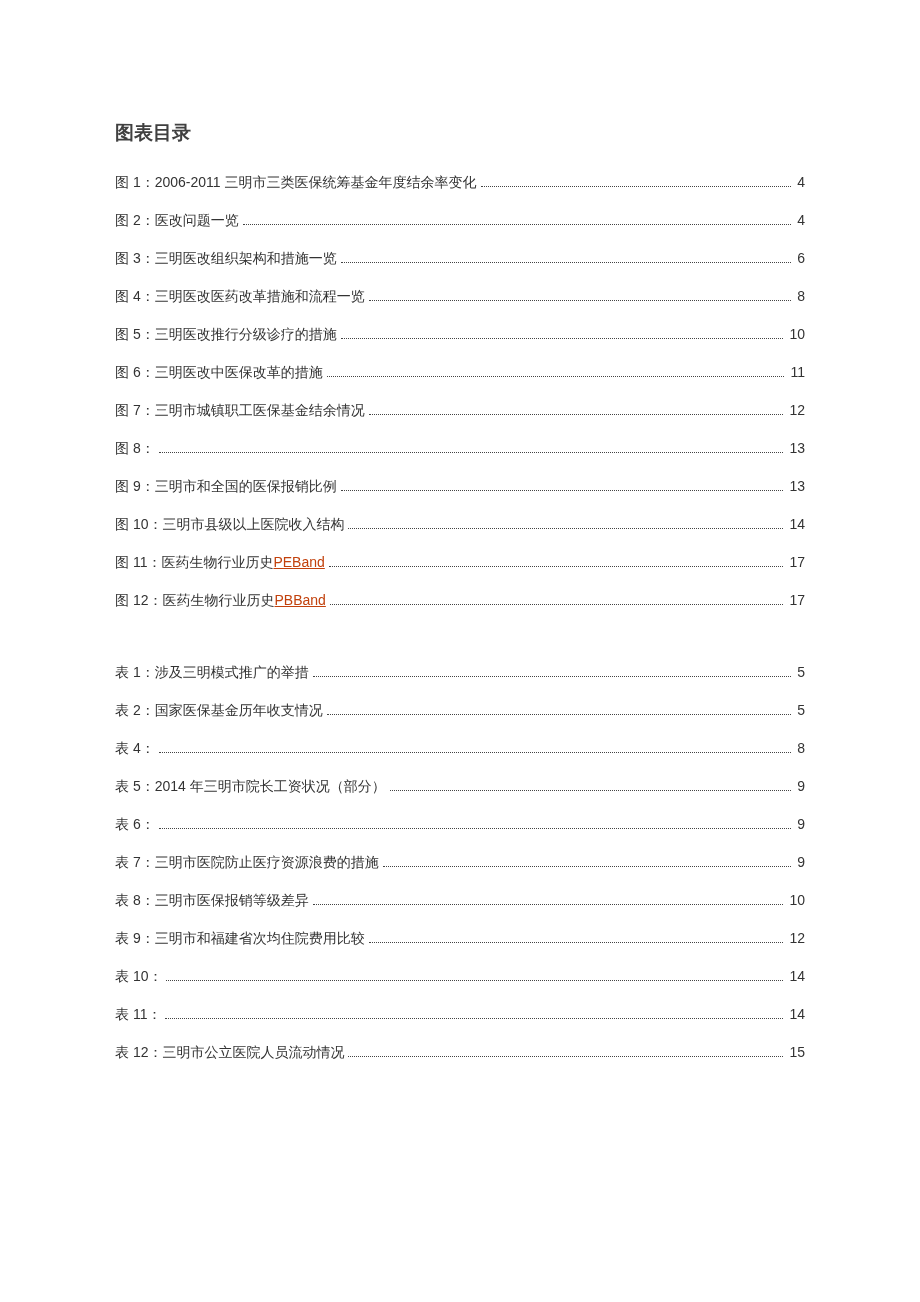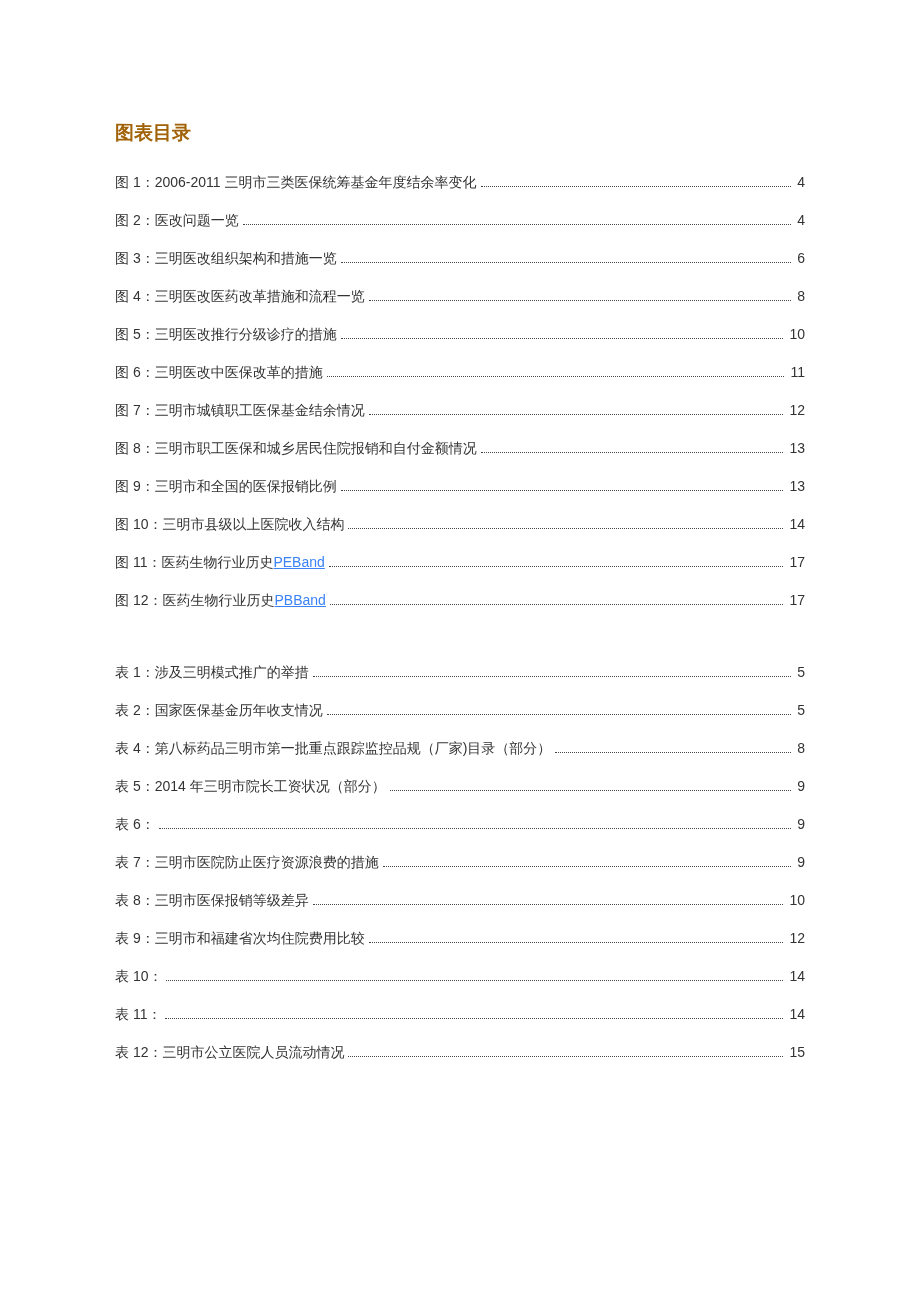--- a/index.html
+++ b/index.html
@@ -8,21 +8,21 @@
       box-sizing: border-box;
     }
     body {
       width: 920px;
       height: 1302px;
       background: #ffffff;
       font-family: "Microsoft YaHei", "SimSun", sans-serif;
       padding: 120px 115px 0 115px;
     }
     .section-title {
-      color: #a16207;
+      color: #404040;
       font-size: 19px;
       font-weight: bold;
       margin-bottom: 26px;
     }
     .toc-entry {
       display: flex;
       align-items: baseline;
       font-size: 14px;
       color: #333333;
       margin-bottom: 17px;
@@ -39,21 +39,21 @@
       flex: 1;
       border-bottom: 1.5px dotted #444444;
       margin: 0 4px 3px 4px;
       min-width: 10px;
     }
     .toc-page {
       white-space: nowrap;
       padding-left: 2px;
     }
     .toc-link {
-      color: #3b82f6;
+      color: #c2410c;
       text-decoration: underline;
     }
     .section-gap {
       height: 34px;
     }
   </style>
 </head>
 <body>
 
 <h2 class="section-title">图表目录</h2>
@@ -96,21 +96,20 @@
       <span class="toc-page">11</span>
     </div>
     <div class="toc-entry">
       <span class="toc-label">图 7：</span>
       <span class="toc-title">三明市城镇职工医保基金结余情况</span>
       <span class="toc-dots"></span>
       <span class="toc-page">12</span>
     </div>
     <div class="toc-entry">
       <span class="toc-label">图 8：</span>
-      <span class="toc-title">三明市职工医保和城乡居民住院报销和自付金额情况</span>
       <span class="toc-dots"></span>
       <span class="toc-page">13</span>
     </div>
     <div class="toc-entry">
       <span class="toc-label">图 9：</span>
       <span class="toc-title">三明市和全国的医保报销比例</span>
       <span class="toc-dots"></span>
       <span class="toc-page">13</span>
     </div>
     <div class="toc-entry">
@@ -143,21 +142,20 @@
       <span class="toc-page">5</span>
     </div>
     <div class="toc-entry">
       <span class="toc-label">表 2：</span>
       <span class="toc-title">国家医保基金历年收支情况</span>
       <span class="toc-dots"></span>
       <span class="toc-page">5</span>
     </div>
     <div class="toc-entry">
       <span class="toc-label">表 4：</span>
-      <span class="toc-title">第八标药品三明市第一批重点跟踪监控品规（厂家)目录（部分）</span>
       <span class="toc-dots"></span>
       <span class="toc-page">8</span>
     </div>
     <div class="toc-entry">
       <span class="toc-label">表 5：</span>
       <span class="toc-title">2014 年三明市院长工资状况（部分）</span>
       <span class="toc-dots"></span>
       <span class="toc-page">9</span>
     </div>
     <div class="toc-entry">

